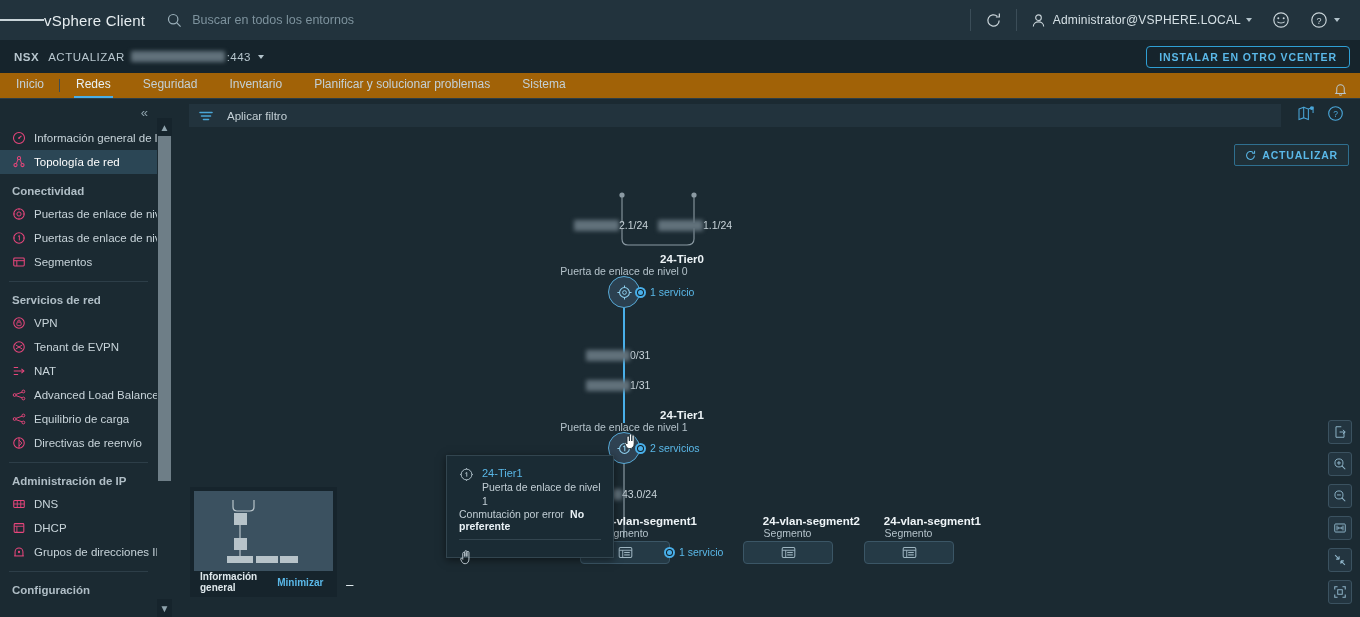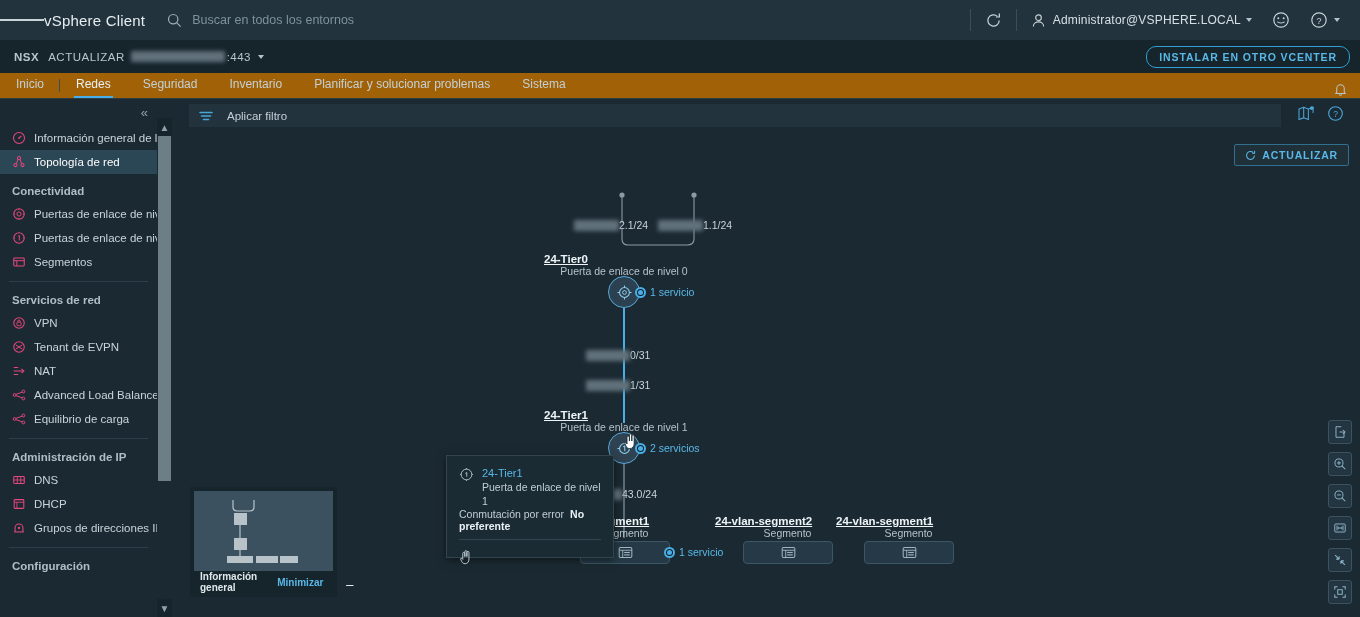--- a/index.html
+++ b/index.html
@@ -39,21 +39,21 @@
     background:#16242c; display:flex; align-items:center; padding-left:14px;
   }
   .nsx-label { font-size:11.5px; font-weight:bold; color:#b7c6ce; letter-spacing:.5px; margin-right:9px;}
   .inst-label { font-size:11.5px; color:#b7c6ce; letter-spacing:.5px; margin-right:6px;}
   .redact { display:inline-block; height:11px; background:#61717b; border-radius:1px; filter:blur(2.3px); vertical-align:middle;}
   .inst-port { font-size:11.5px; color:#b7c6ce; letter-spacing:.4px; margin-left:2px;}
   .install-btn {
     position:absolute; right:10px; top:46px; height:22px;
     border:1px solid #2f9fd4; color:#5ab8e8; background:transparent;
     font-size:10.5px; letter-spacing:.9px; font-weight:bold;
-    padding:0 12px; border-radius:10px; cursor:pointer; font-family:"Liberation Sans",sans-serif;
+    padding:0 12px; border-radius:4px; cursor:pointer; font-family:"Liberation Sans",sans-serif;
     display:flex; align-items:center;
   }
 
   
   .tabs {
     position:absolute; left:0; top:73px; width:1360px; height:26px;
     background:#a16207; display:flex; align-items:flex-end; border-bottom:1px solid #2c3d47;
   }
   .tab { font-size:12px; color:#c3d0d7; padding:0 16px 7px 16px; cursor:pointer; position:relative;}
   .tab.sep:after{ content:""; position:absolute; right:0; top:2px; width:1px; height:13px; background:#3c4d57;}
@@ -93,21 +93,21 @@
   .refresh-btn {
     position:absolute; right:11px; top:144px; height:22px;
     border:1px solid #2f6f8f; color:#5ab8e8; background:#1f3038;
     font-size:10.5px; letter-spacing:.8px; font-weight:bold;
     padding:0 10px; border-radius:2px; cursor:pointer; display:flex; align-items:center; gap:6px;
     font-family:"Liberation Sans",sans-serif;
   }
   .canvas { position:absolute; left:172px; top:133px; width:1188px; height:484px; overflow:hidden;}
 
   
-  .tp-label-name { font-size:11.5px; font-weight:bold; color:#eef4f7; text-align:left; white-space:nowrap;text-decoration:underline;}
+  .tp-label-name { font-size:11.5px; font-weight:bold; color:#eef4f7; text-align:right; white-space:nowrap;}
   .tp-label-sub { font-size:10.5px; color:#b4c2ca; text-align:center; white-space:nowrap;}
   .node-circle {
     position:absolute; width:32px; height:32px; border-radius:50%;
     background:#2b4050; border:1.5px solid #57a9d6; display:flex; align-items:center; justify-content:center;
     cursor:pointer;
   }
   .svc-badge { position:absolute; display:flex; align-items:center; gap:4px; }
   .svc-dot { width:11px; height:11px; border-radius:50%; border:2px solid #49afe9; background:#0f1c23;}
   .svc-dot i{ display:block; width:5px;height:5px;border-radius:50%;background:#49afe9;margin:1px 0 0 1px;}
   .svc-txt { font-size:10.5px; color:#5ab8e8; white-space:nowrap;}
@@ -342,20 +342,30 @@
           <svg viewBox="0 0 16 16" width="14" height="14">
               <circle cx="3" cy="8" r="1.6" fill="none" stroke="#e8467c" stroke-width="1.1"></circle>
               <circle cx="13" cy="4" r="1.6" fill="none" stroke="#e8467c" stroke-width="1.1"></circle>
               <circle cx="13" cy="12" r="1.6" fill="none" stroke="#e8467c" stroke-width="1.1"></circle>
               <path d="M4.5 7.3l7-2.5M4.5 8.7l7 2.5" stroke="#e8467c" stroke-width="1.1"></path>
             </svg>
         </span>
         <span class="nav-txt">Equilibrio de carga</span>
       </div>
 
+      <div class="nav-item">
+        <span class="nav-ico">
+          <svg viewBox="0 0 16 16" width="14" height="14">
+              <circle cx="8" cy="8" r="6" fill="none" stroke="#e8467c" stroke-width="1.2"></circle>
+              <path d="M8 2v12" stroke="#e8467c" stroke-width="1.1"></path>
+              <path d="M8 4.6l3.2 3.4L8 11.4" fill="none" stroke="#e8467c" stroke-width="1.1"></path>
+            </svg>
+        </span>
+        <span class="nav-txt">Directivas de reenvío</span>
+      </div>
 
       <div class="nav-hr"></div>
       <div class="nav-group">Administración de IP</div>
 
       <div class="nav-item">
         <span class="nav-ico">
           <svg viewBox="0 0 16 16" width="14" height="14">
               <rect x="2" y="4" width="12" height="8" rx="1" fill="none" stroke="#e8467c" stroke-width="1.2"></rect>
               <path d="M2 8h12M6 4v8M10 4v8" stroke="#e8467c" stroke-width="1"></path>
             </svg>

